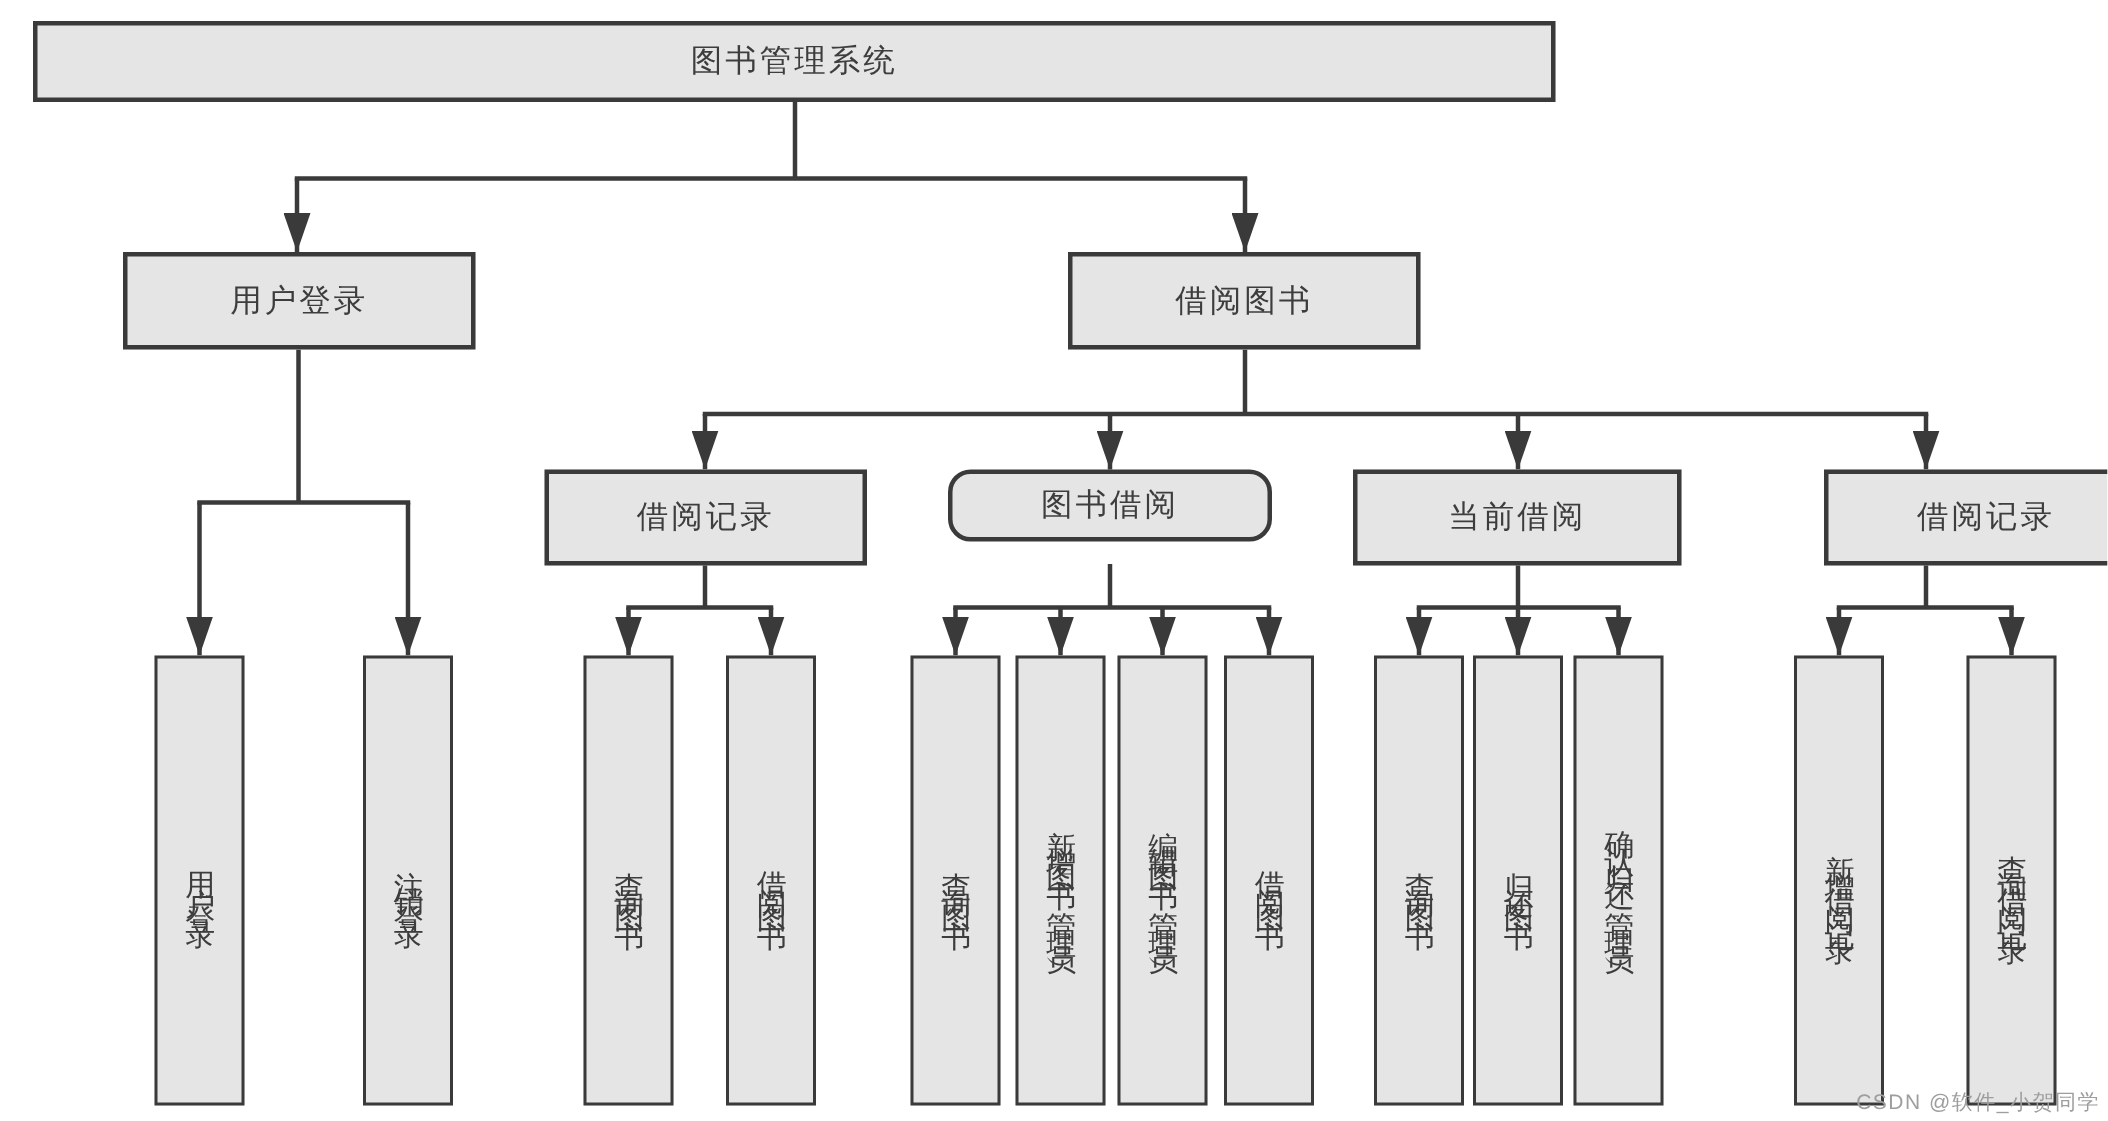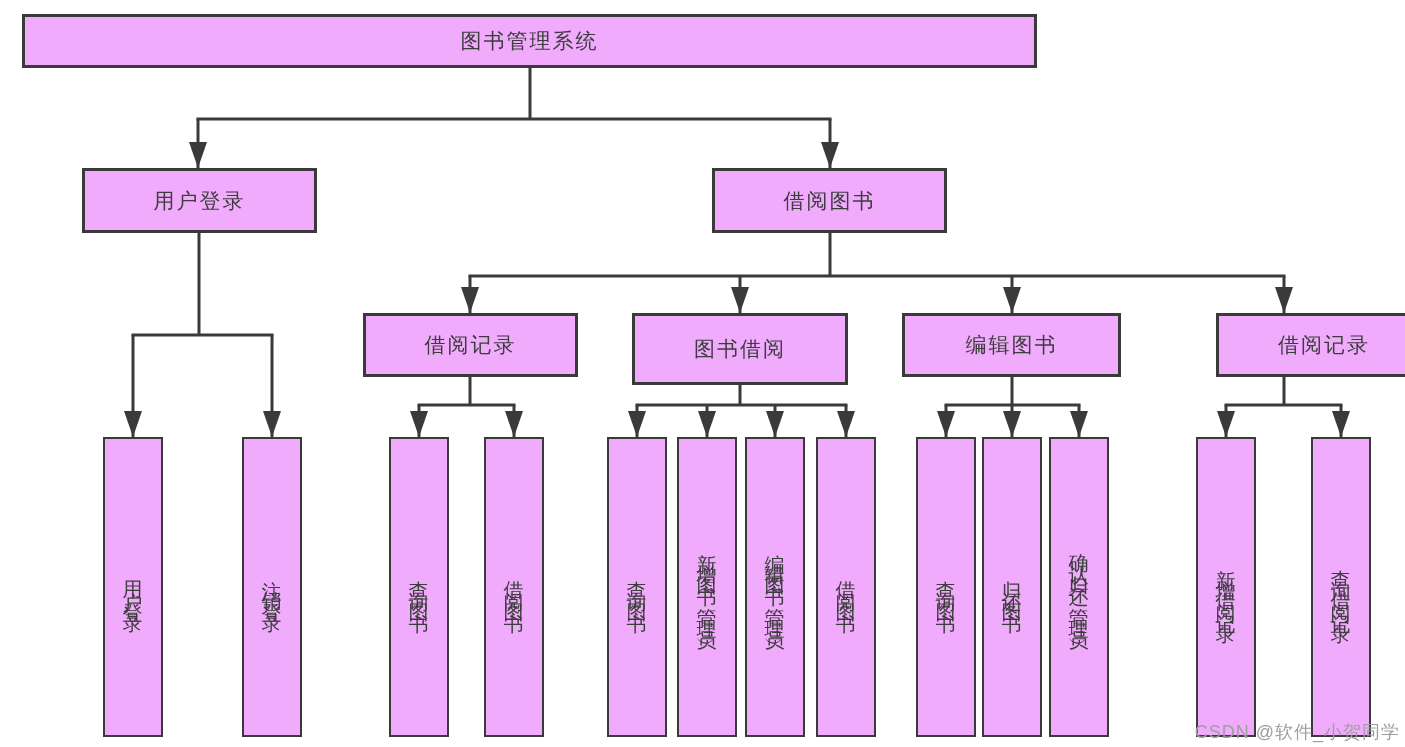--- a/index.html
+++ b/index.html
@@ -13,21 +13,21 @@
   }
   .connector-layer {
     position: absolute;
     left: 0; top: 0;
     width: 1405px; height: 747px;
     z-index: 1;
   }
   .node {
     position: absolute;
     box-sizing: border-box;
-    background: #f0abfc;
+    background: #e5e5e5;
     border: 3px solid #3a3a3a;
     display: flex;
     align-items: center;
     justify-content: center;
     color: #3d3d3d;
     font-size: 21px;
     letter-spacing: 2px;
     z-index: 2;
     line-height: 1.2;
     white-space: nowrap;
@@ -39,21 +39,21 @@
   .node.tall .v-label {
     writing-mode: vertical-rl;
     text-orientation: mixed;
     letter-spacing: 11px;
     line-height: 1;
   }
   .watermark {
     position: absolute;
     right: 5px;
     bottom: 3px;
-    font-size: 18px;
+    font-size: 14px;
     color: #9e9e9e;
     letter-spacing: 1px;
     z-index: 3;
   }
 </style>
 </head>
 <body>
 
 <div class="stage">
 
@@ -114,25 +114,25 @@
   <div class="node" style="left:82px; top:168px; width:235px; height:65px;">
     <span class="h-label">用户登录</span>
   </div>
   <div class="node" style="left:712px; top:168px; width:235px; height:65px;">
     <span class="h-label">借阅图书</span>
   </div>
 
   <div class="node" style="left:363px; top:313px; width:215px; height:64px;">
     <span class="h-label">借阅记录</span>
   </div>
-  <div class="node" style="left:632px; top:313px; width:216px; height:72px;">
+  <div class="node" style="left:632px; top:313px; width:216px; height:48px;border-radius:15px;">
     <span class="h-label">图书借阅</span>
   </div>
   <div class="node" style="left:902px; top:313px; width:219px; height:64px;">
-    <span class="h-label">编辑图书</span>
+    <span class="h-label">当前借阅</span>
   </div>
   <div class="node" style="left:1176px; top:313px; width:216px; height:64px;margin-left:40px;">
     <span class="h-label">借阅记录</span>
   </div>
 
   <div class="node tall" style="left:103px; top:437px; width:60px; height:300px;">
     <span class="v-label">用户登录</span>
   </div>
   <div class="node tall" style="left:242px; top:437px; width:60px; height:300px;">
     <span class="v-label">注销登录</span>

